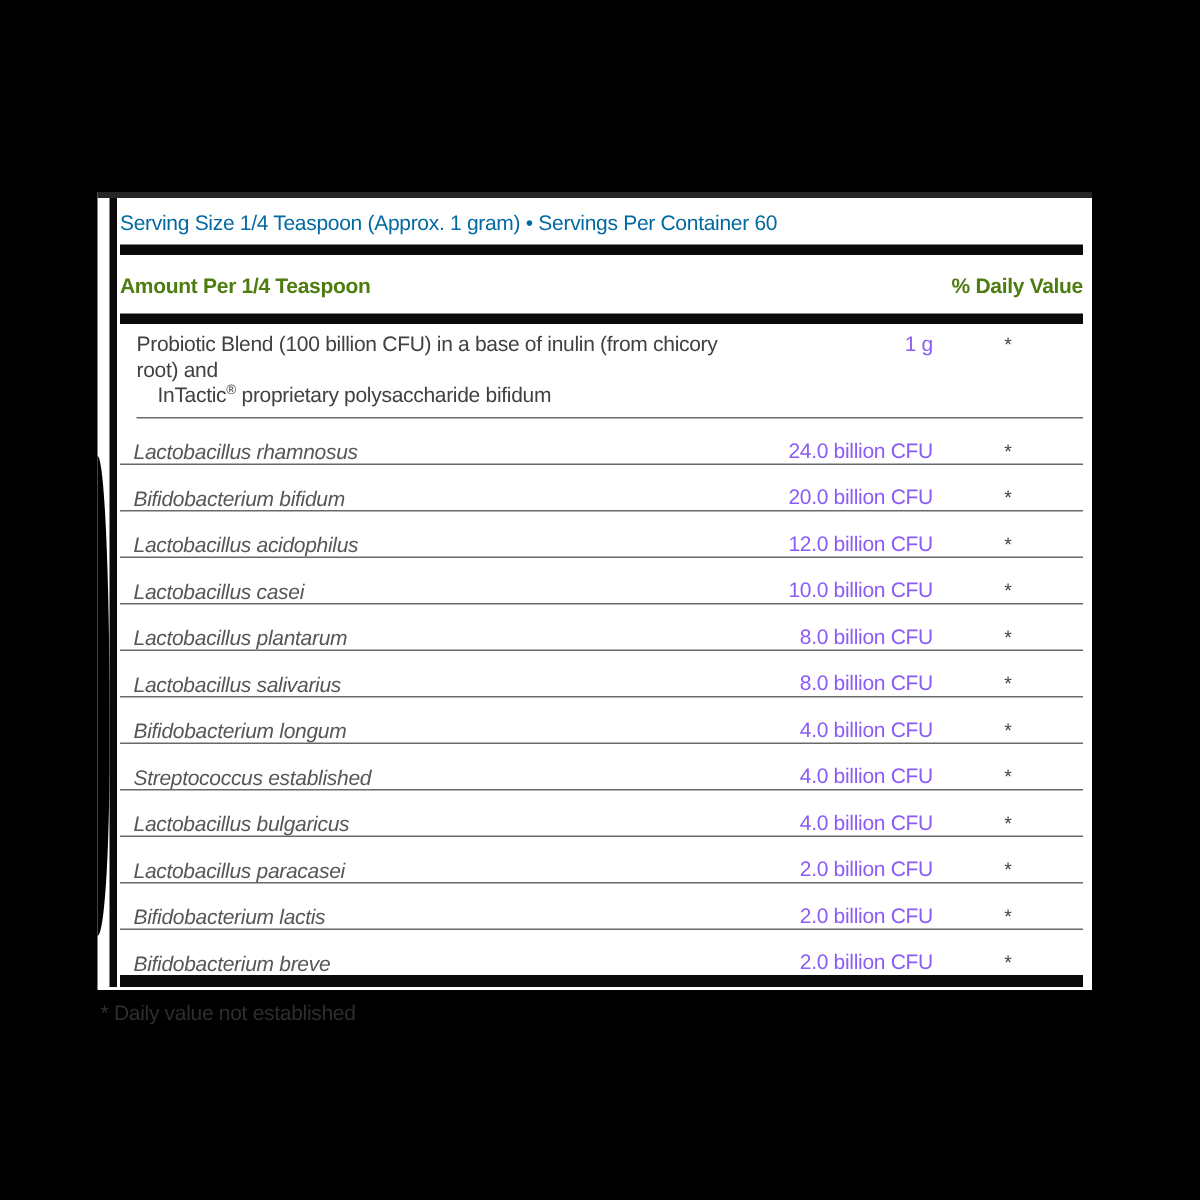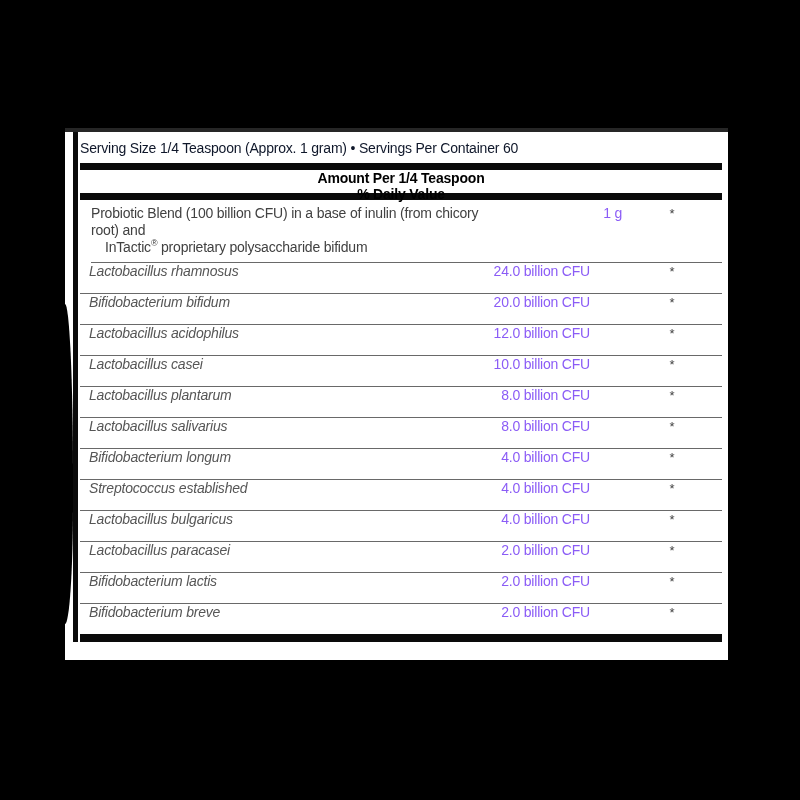--- a/index.html
+++ b/index.html
@@ -23,47 +23,47 @@
     border-top-right-radius:8px 170px;
     border-bottom-right-radius:8px 120px;
   }
   .facts-box {
     margin-left:8px;
     border-left:5px solid #0a0a0a;
     padding:0 6px 0 2px;
   }
   .serving-line {
     height:31px; display:flex; align-items:center;
-    font-size:14px; color:#0f172a; letter-spacing:-0.2px;
+    font-size:14px; color:#0369a1; letter-spacing:-0.2px;
   }
   .bar { height:7px; background:#0a0a0a; }
   .bar.bottom { height:8px; }
   .header-row {
-    height:23px; display:flex; align-items:center; justify-content:space-between;
-    font-size:14px; font-weight:bold; color:#000000; letter-spacing:-0.2px;flex-direction:column;
+    height:39px; display:flex; align-items:center; justify-content:space-between;
+    font-size:14px; font-weight:bold; color:#4d7c0f; letter-spacing:-0.2px;
   }
   .row { display:flex; }
   .blend-row {
     padding:5px 0 6px 0;
     border-bottom:1px solid #696969;
     align-items:flex-start;
     margin-left:11px;
   }
   .blend-row .name { flex:1; font-size:14px; line-height:17px; color:#414141; letter-spacing:-0.2px; }
   .blend-line2 { padding-left:14px; display:block; }
   sup { font-size:9px; line-height:0; vertical-align:super; }
   .amount {
     width:130px; text-align:right;
     font-size:14px; line-height:17px; color:#8b5cf6; letter-spacing:-0.2px;
   }
   .dv {
     width:100px; text-align:center;
     font-size:13px; line-height:17px; color:#414141;
   }
-  .ing-row { height:30px; align-items:flex-start; border-bottom:1px solid #696969;gap:32px; }
+  .ing-row { height:30px; align-items:flex-end; border-bottom:1px solid #696969; }
   .ing-row:last-child { border-bottom:none; }
   .ing-row .name {
     flex:1; padding-left:9px;
     font-style:italic; font-size:14px; color:#565656; letter-spacing:-0.2px;
   }
   .footnote {
     padding:9px 0 0 2px;
     font-size:14px; color:#2e2e2e; letter-spacing:-0.2px;
   }
 </style>
@@ -153,15 +153,16 @@
         <div class="row ing-row">
           <div class="name">Bifidobacterium breve</div>
           <div class="amount">2.0 billion CFU</div>
           <div class="dv">*</div>
         </div>
       </div>
 
     <div class="bar bottom"></div>
   </div>
 
+  <div class="footnote">* Daily value not established</div>
 
   <div class="curl-mask"></div>
 </div>
 
 </body></html>

